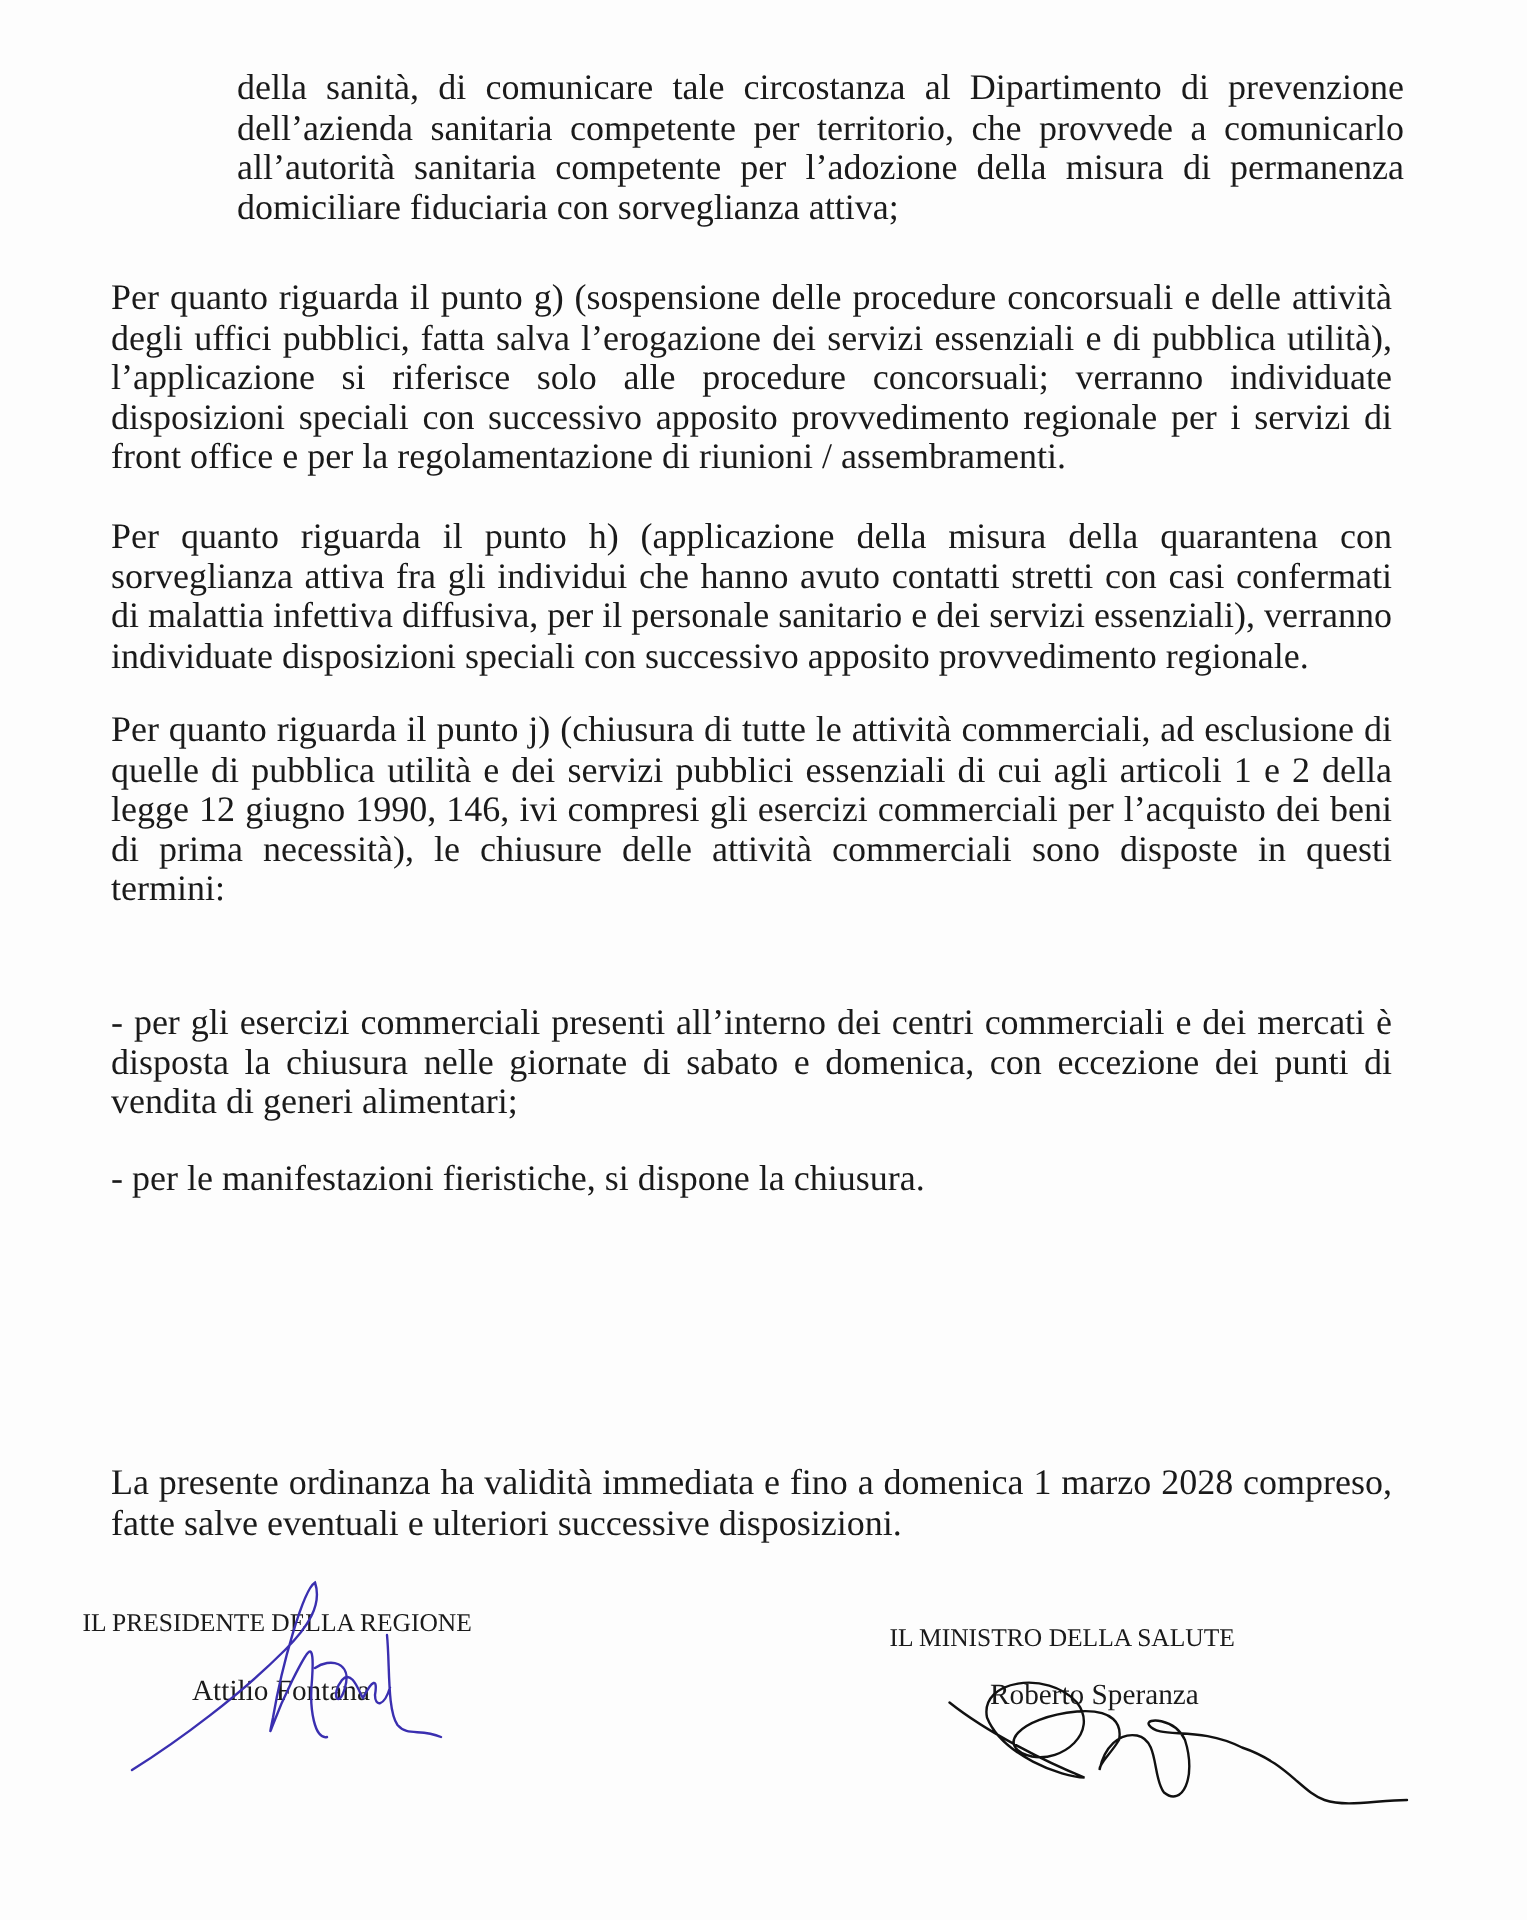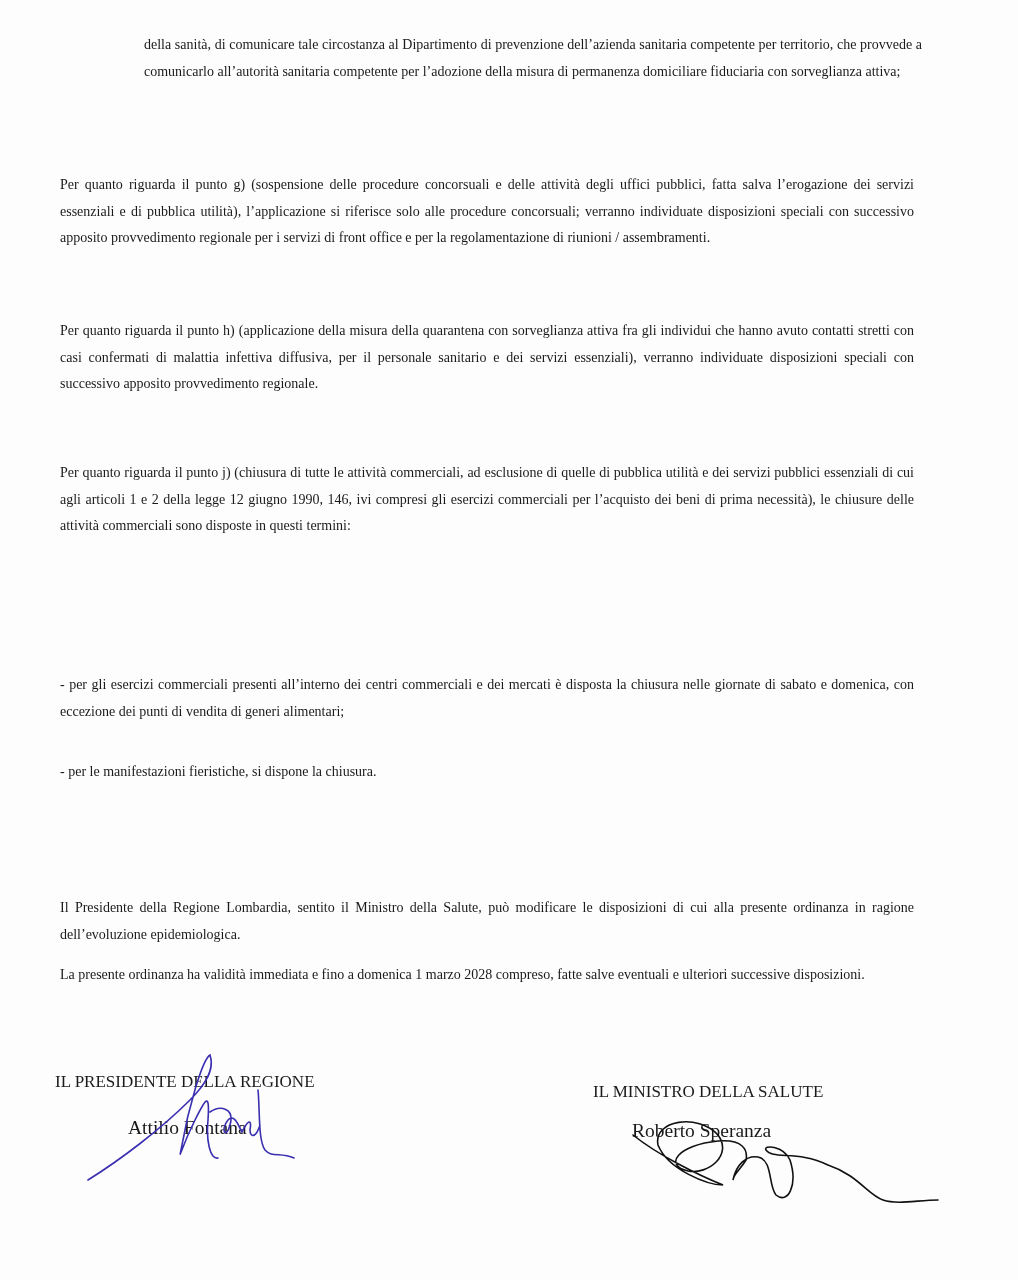--- a/index.html
+++ b/index.html
@@ -3,44 +3,43 @@
 <meta charset="utf-8">
 <style>
   html, body { margin: 0; padding: 0; }
   body {
     width: 1018px; height: 1280px; background: #fdfdfd; position: relative; overflow: hidden;
     font-family: "Liberation Serif", "DejaVu Serif", serif; color: #1a1a1a;
   }
   .page { position: absolute; left: 0; top: 0; width: 1018px; height: 1280px; }
   .para {
     position: absolute; left: 58px; width: 854px;
-    font-size: 14px; line-height: 26.5px; text-align: justify; margin: 2px;
+    font-size: 24px; line-height: 26.5px; text-align: justify; margin: 16px;
   }
   .para.indent { left: 142px; width: 778px; }
   .sig-title { position: absolute; font-size: 17px; white-space: nowrap; }
   .sig-name { position: absolute; font-size: 19.5px; white-space: nowrap; }
   svg.sig { position: absolute; overflow: visible; }
 </style>
 </head>
 <body>
 
 <div class="page">
   <p class="para indent" style="top:30px">della sanità, di comunicare tale circostanza al Dipartimento di prevenzione dell’azienda sanitaria competente per territorio, che provvede a comunicarlo all’autorità sanitaria competente per l’adozione della misura di permanenza domiciliare fiduciaria con sorveglianza attiva;</p>
   <p class="para" style="top:170px">Per quanto riguarda il punto g) (sospensione delle procedure concorsuali e delle attività degli uffici pubblici, fatta salva l’erogazione dei servizi essenziali e di pubblica utilità), l’applicazione si riferisce solo alle procedure concorsuali; verranno individuate disposizioni speciali con successivo apposito provvedimento regionale per i servizi di front office e per la regolamentazione di riunioni / assembramenti.</p>
-  <p class="para" style="top:316px">Per quanto riguarda il punto h) (applicazione della misura della quarantena con sorveglianza attiva fra gli individui che hanno avuto contatti stretti con casi confermati di malattia infettiva diffusiva, per il personale sanitario e dei servizi essenziali), verranno individuate disposizioni speciali con successivo apposito provvedimento regionale.</p>
+  <p class="para" style="top:329px">Per quanto riguarda il punto h) (applicazione della misura della quarantena con sorveglianza attiva fra gli individui che hanno avuto contatti stretti con casi confermati di malattia infettiva diffusiva, per il personale sanitario e dei servizi essenziali), verranno individuate disposizioni speciali con successivo apposito provvedimento regionale.</p>
   <p class="para" style="top:458px">Per quanto riguarda il punto j) (chiusura di tutte le attività commerciali, ad esclusione di quelle di pubblica utilità e dei servizi pubblici essenziali di cui agli articoli 1 e 2 della legge 12 giugno 1990, 146, ivi compresi gli esercizi commerciali per l’acquisto dei beni di prima necessità), le chiusure delle attività commerciali sono disposte in questi termini:</p>
-  <p class="para" style="top:670px">- per gli esercizi commerciali presenti all’interno dei centri commerciali e dei mercati è disposta la chiusura nelle giornate di sabato e domenica, con eccezione dei punti di vendita di generi alimentari;</p>
+  <p class="para" style="top:653px">- per gli esercizi commerciali presenti all’interno dei centri commerciali e dei mercati è disposta la chiusura nelle giornate di sabato e domenica, con eccezione dei punti di vendita di generi alimentari;</p>
   <p class="para" style="top:757px">- per le manifestazioni fieristiche, si dispone la chiusura.</p>
-  <p class="para" style="top:893px">Il Presidente della Regione Lombardia, sentito il Ministro della Salute, può modificare le disposizioni di cui alla presente ordinanza in ragione dell’evoluzione epidemiologica.</p>
   <p class="para" style="top:960px">La presente ordinanza ha validità immediata e fino a domenica 1 marzo 2028 compreso, fatte salve eventuali e ulteriori successive disposizioni.</p>
 
   <div class="sig-title" style="left:55px; top:1072px">IL PRESIDENTE DELLA REGIONE</div>
   <div class="sig-name" style="left:128px; top:1117px">Attilio Fontana</div>
   <svg class="sig" style="left:80px; top:1050px" width="220" height="140" viewBox="0 0 220 140">
     <path d="M8,130 C40,110 80,80 110,50 C125,35 135,20 130,5 C122,10 108,60 102,95 C98,115 100,100 115,70 C125,50 130,40 128,70 C126,90 130,110 138,108 M130,62 C140,55 155,58 150,75 C146,90 140,80 148,70 C155,62 160,80 162,82 C168,70 172,68 170,80 C170,88 176,88 180,75 M178,40 C180,60 178,90 185,100 C192,108 200,102 214,108" fill="none" stroke="#3a2fb0" stroke-width="1.6" stroke-linecap="round"></path>
   </svg>
 
   <div class="sig-title" style="left:593px; top:1082px">IL MINISTRO DELLA SALUTE</div>
-  <div class="sig-name" style="left:632px; top:1120px">Roberto Speranza</div>
+  <div class="sig-name" style="left:660px; top:1120px">Roberto Speranza</div>
   <svg class="sig" style="left:628px; top:1115px" width="320" height="100" viewBox="0 0 320 100">
     <path d="M5,20 C30,40 70,60 95,70 C80,70 40,55 30,30 C25,5 70,-2 90,20 C105,40 80,60 60,56 C35,50 50,30 90,26 C115,24 120,35 118,45 C112,55 105,60 105,65 C108,50 118,40 130,42 C145,45 140,70 148,80 C160,90 170,70 162,45 C155,30 135,30 138,35 C145,45 170,35 200,50 C230,60 240,80 255,85 C270,90 290,85 310,85" fill="none" stroke="#111111" stroke-width="1.6" stroke-linecap="round"></path>
   </svg>
 </div>
 
 </body></html>

